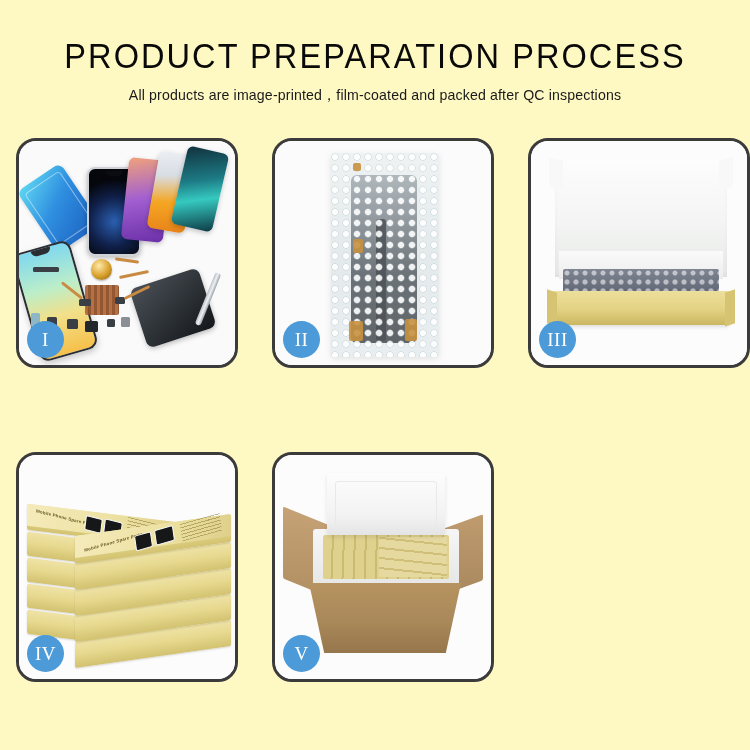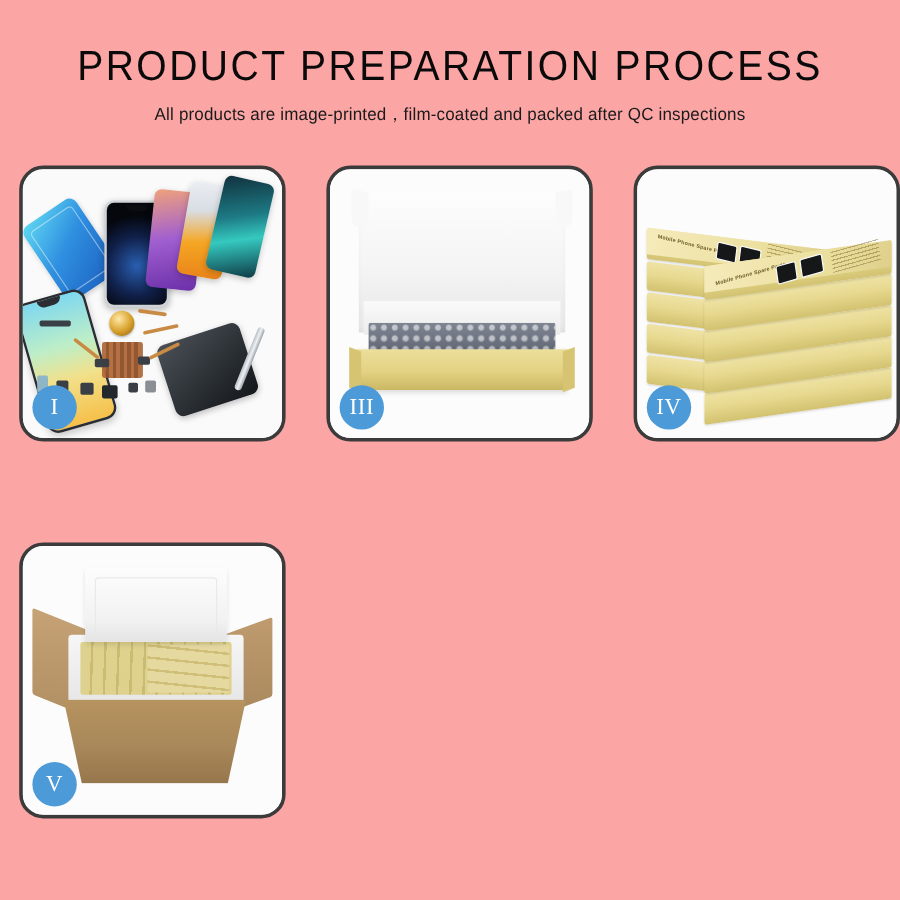--- a/index.html
+++ b/index.html
@@ -1,20 +1,20 @@
 <!DOCTYPE html>
 <html><head>
 <meta charset="utf-8">
 <style>
   html,body{margin:0;padding:0;}
   body{
     width:750px;height:750px;overflow:hidden;background:#ffffff;
     font-family:"Liberation Sans",sans-serif;
   }
-  .page{position:relative;width:750px;height:750px;background:#fca5a5;}
+  .page{position:relative;width:750px;height:750px;background:#fef9c3;}
 
   
   .header{padding-top:38px;text-align:center;}
   .title{
     font-size:35px;font-weight:400;color:#0a0a0a;letter-spacing:2.2px;
     line-height:1;white-space:nowrap;transform:scaleX(.93);
     font-family:"Liberation Sans",sans-serif;
   }
   .subtitle{
     margin-top:13px;font-size:14.6px;color:#1a1a1a;letter-spacing:.15px;
@@ -292,20 +292,33 @@
         <div class="chip" style="left:60px;top:158px;width:12px;height:7px;"></div>
         <div class="chip" style="left:96px;top:156px;width:10px;height:7px;"></div>
         <div class="flex" style="left:40px;top:148px;width:26px;transform:rotate(38deg);"></div>
         <div class="flex" style="left:100px;top:132px;width:30px;transform:rotate(-12deg);"></div>
         <div class="flex" style="left:96px;top:118px;width:24px;transform:rotate(8deg);"></div>
         <div class="flex" style="left:104px;top:150px;width:28px;transform:rotate(-26deg);"></div>
         <div class="badge">I</div>
       </div>
     </div>
 
+    <div class="card">
+      <div class="card-inner p2">
+        <div class="bubblebag">
+          <div class="innerpart"></div>
+          <div class="bubbles"></div>
+          <div class="tape" style="left:22px;top:10px;width:8px;height:8px;"></div>
+          <div class="tape" style="left:22px;top:86px;width:10px;height:14px;"></div>
+          <div class="tape" style="left:18px;top:168px;width:14px;height:20px;"></div>
+          <div class="tape" style="left:74px;top:166px;width:12px;height:22px;"></div>
+        </div>
+        <div class="badge">II</div>
+      </div>
+    </div>
 
     <div class="card">
       <div class="card-inner p3">
         <div class="box3-lid"></div>
         <div class="foam3"></div>
         <div class="bubble3"></div>
         <div class="box3-front"></div>
         <div class="badge">III</div>
       </div>
     </div>

